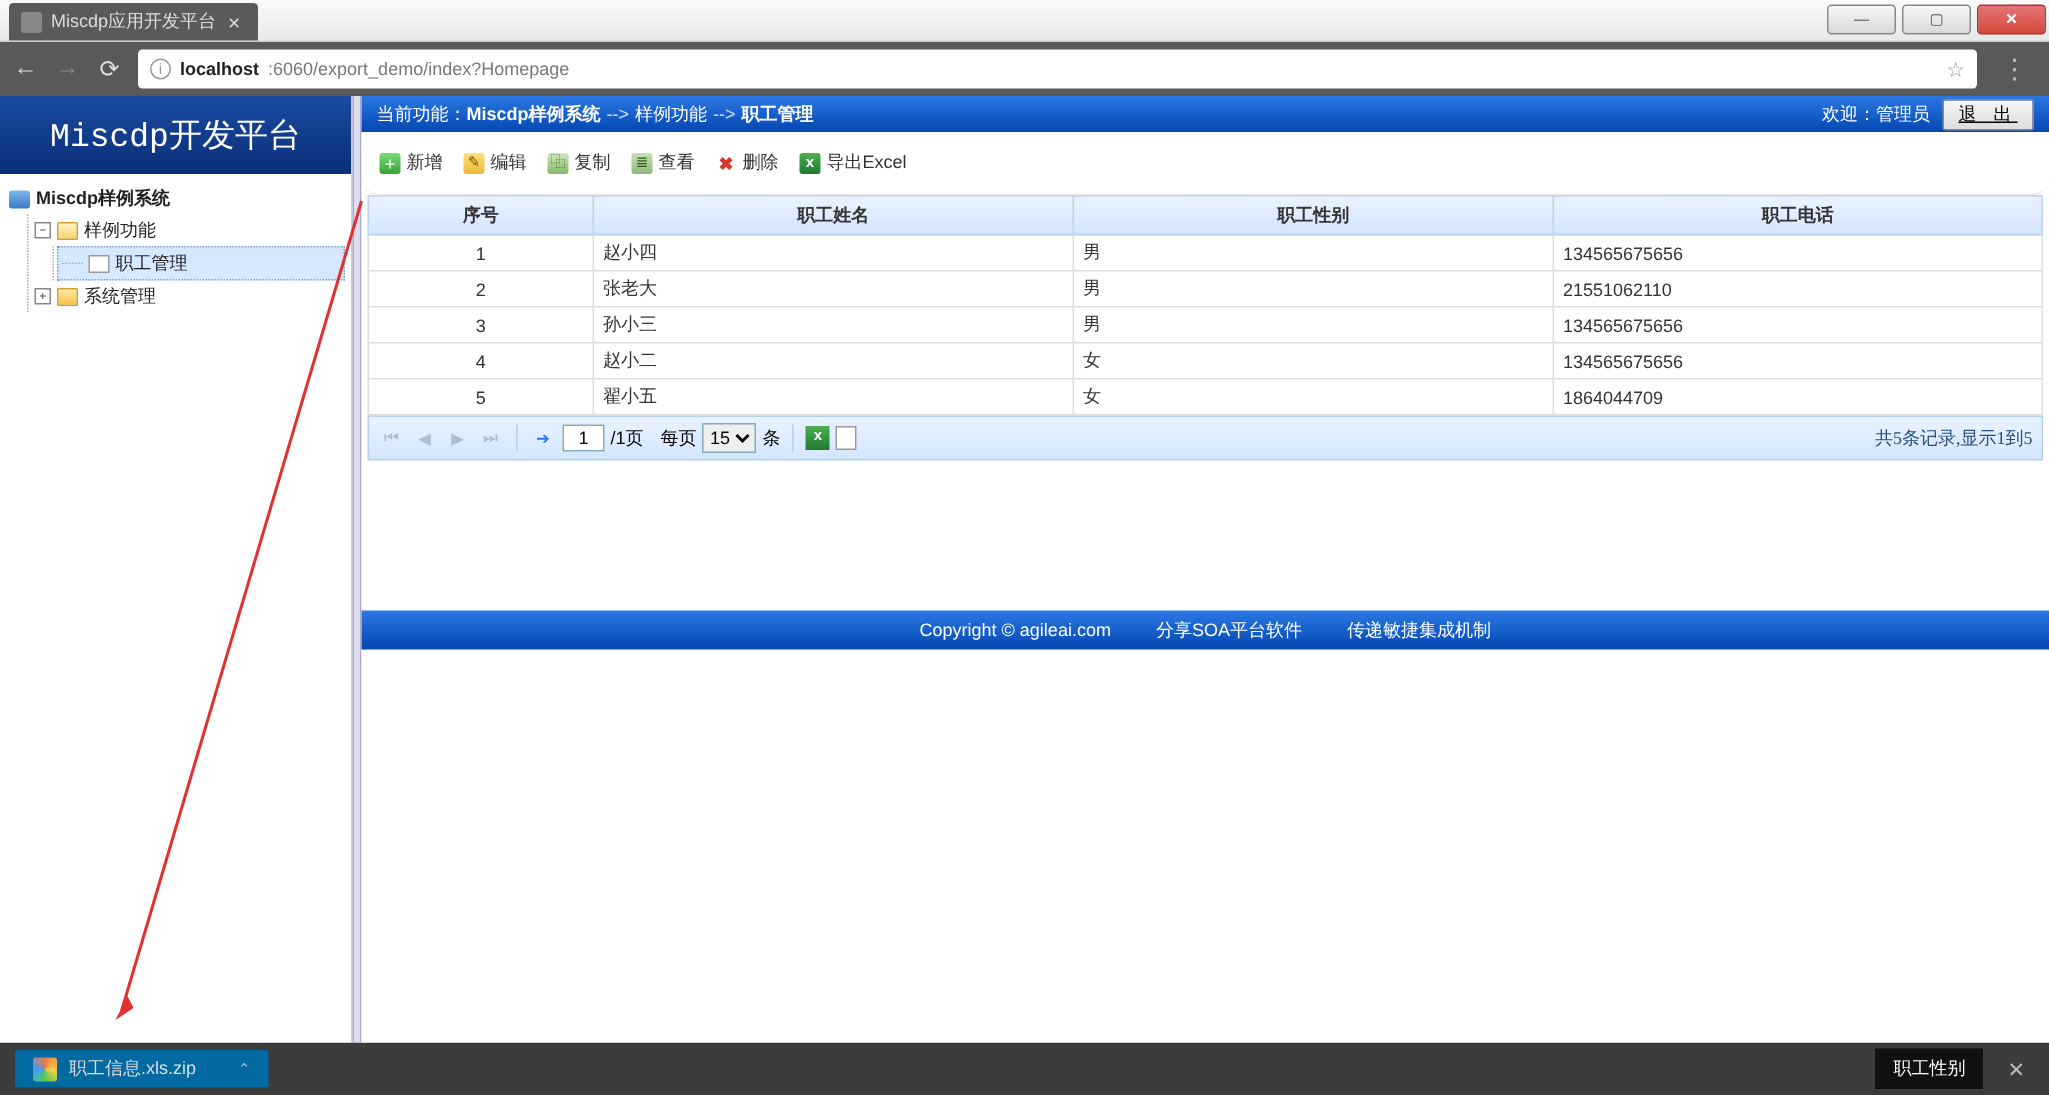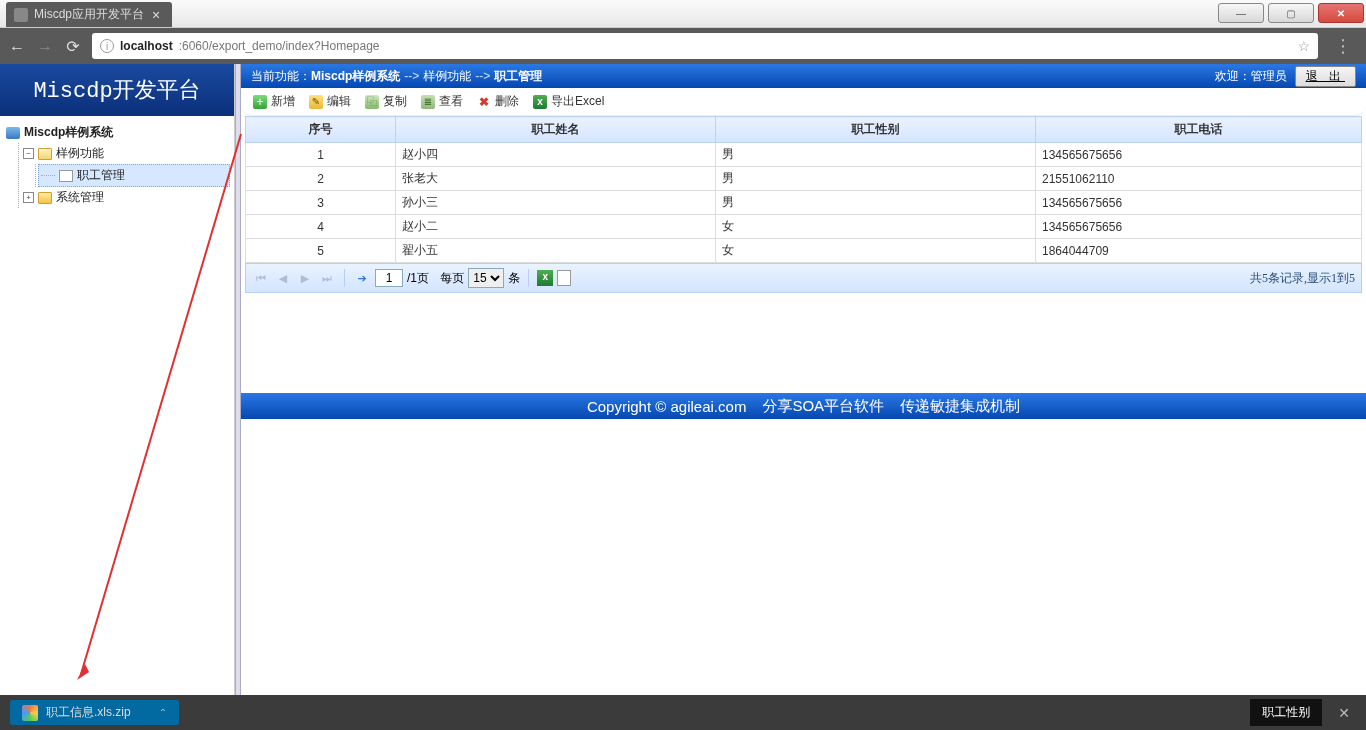--- a/index.html
+++ b/index.html
@@ -37,21 +37,21 @@
 .tree-leaf.selected { background: #d6e8ff; border: 1px dotted #7aa3d8; }
 .dotted-line { display: inline-block; width: 14px; border-top: 1px dotted #aaa; vertical-align: middle; }
 .main-panel { flex: 1; display: flex; flex-direction: column; background: #fff; position: relative; }
 .splitter { width: 6px; background: #dde; border-left: 1px solid #aac; border-right: 1px solid #aac; }
 .breadcrumb-bar { height: 24px; background: linear-gradient(#2a78e4,#0547b0); color: #fff; display: flex; align-items: center; padding: 0 10px; font-size: 12px; }
 .breadcrumb-bar .crumb { color: #fff; }
 .breadcrumb-bar .crumb.strong { font-weight: bold; color: #fff; }
 .breadcrumb-bar .sep { margin: 0 4px; color: #cde0ff; }
 .breadcrumb-right { margin-left: auto; display: flex; align-items: center; gap: 8px; }
 .logout-btn { background: linear-gradient(#f5f5f5,#ddd); border: 1px solid #888; border-radius: 2px; padding: 1px 10px; font-size: 12px; cursor: pointer; letter-spacing: 4px; text-decoration: underline; }
-.toolbar { height: 28px; display: flex; align-items: center; gap: 14px; padding: 0 12px; border-bottom: 1px solid #eee; border-radius: 11px; }
+.toolbar { height: 42px; display: flex; align-items: center; gap: 14px; padding: 0 12px; border-bottom: 1px solid #eee; border-radius: 11px; }
 .tbtn { display: flex; align-items: center; gap: 4px; cursor: pointer; color: #333; }
 .tbtn .ticon { width: 14px; height: 14px; display: inline-block; border-radius: 2px; }
 .ticon.add { background: linear-gradient(#7bdc7b,#35a335); position: relative; }
 .ticon.add::after { content:"+"; position:absolute; inset:0; color:#fff; font-size:12px; line-height:14px; text-align:center; }
 .ticon.edit { background: linear-gradient(#ffe27a,#e9b738); position: relative; }
 .ticon.edit::after { content:"✎"; position:absolute; inset:0; color:#7a5200; font-size:10px; line-height:14px; text-align:center; }
 .ticon.copy { background: linear-gradient(#cfe7c0,#86b86a); position: relative; }
 .ticon.copy::after { content:"⿻"; position:absolute; inset:0; color:#2d5a18; font-size:10px; line-height:14px; text-align:center; }
 .ticon.view { background: linear-gradient(#c5e0b4,#8fb87a); position: relative; }
 .ticon.view::after { content:"≣"; position:absolute; inset:0; color:#2d5a18; font-size:10px; line-height:14px; text-align:center; }
@@ -66,21 +66,21 @@
 .datagrid td.center { text-align: center; }
 .content-space { flex: 1; position: relative; }
 .watermark { position: absolute; left: 50%; top: 50%; transform: translate(-50%,-50%); color: #ccc; font-family: "Courier New", monospace; font-size: 18px; letter-spacing: 1px; }
 .pager-bar { height: 30px; background: linear-gradient(#eaf3ff,#d3e5ff); border: 1px solid #b7cff0; display: flex; align-items: center; padding: 0 6px; gap: 4px; margin: 0 4px; }
 .pager-btn { width: 18px; height: 18px; display: flex; align-items: center; justify-content: center; color: #5781b0; cursor: pointer; font-size: 11px; }
 .pager-btn.disabled { color: #adbed4; }
 .pager-sep { width: 1px; height: 18px; background: #b7cff0; margin: 0 4px; }
 .pager-input { width: 28px; height: 18px; border: 1px solid #8ab; text-align: center; font-size: 12px; }
 .pager-select { height: 20px; border: 1px solid #8ab; font-size: 12px; }
 .pager-right { margin-left: auto; color: #2a4d7a; font-family: Liberation Serif, serif; }
-.footer-bar { height: 26px; background: linear-gradient(#2a78e4,#0547b0); color: #fff; display: flex; align-items: center; justify-content: center; gap: 16px; font-size: 15px; margin-top: 100px; }
+.footer-bar { height: 26px; background: linear-gradient(#2a78e4,#0547b0); color: #fff; display: flex; align-items: center; justify-content: center; gap: 30px; font-size: 12px; margin-top: 100px; }
 .download-bar { height: 35px; background: #3b3b3b; display: flex; align-items: center; padding: 0 10px; color: #ddd; font-size: 12px; }
 .dl-item { display: flex; align-items: center; gap: 8px; background: #0369a1; padding: 4px 12px; border-radius: 2px; }
 .dl-icon { width: 16px; height: 16px; display: inline-block; background: conic-gradient(#e74,#fc4,#5c5,#49f,#e74); border-radius: 2px; }
 .dl-caret { margin-left: 20px; color: #bbb; font-size: 10px; cursor: pointer; }
 .dl-right { margin-left: auto; display: flex; align-items: center; gap: 10px; }
 .dl-all { background: #111; color: #fff; padding: 5px 12px; font-size: 12px; cursor: pointer; }
 .dl-close { color: #bbb; font-size: 14px; cursor: pointer; padding: 0 6px; }
 .arrow-line { position: absolute; pointer-events: none; }
 </style>
 </head>

